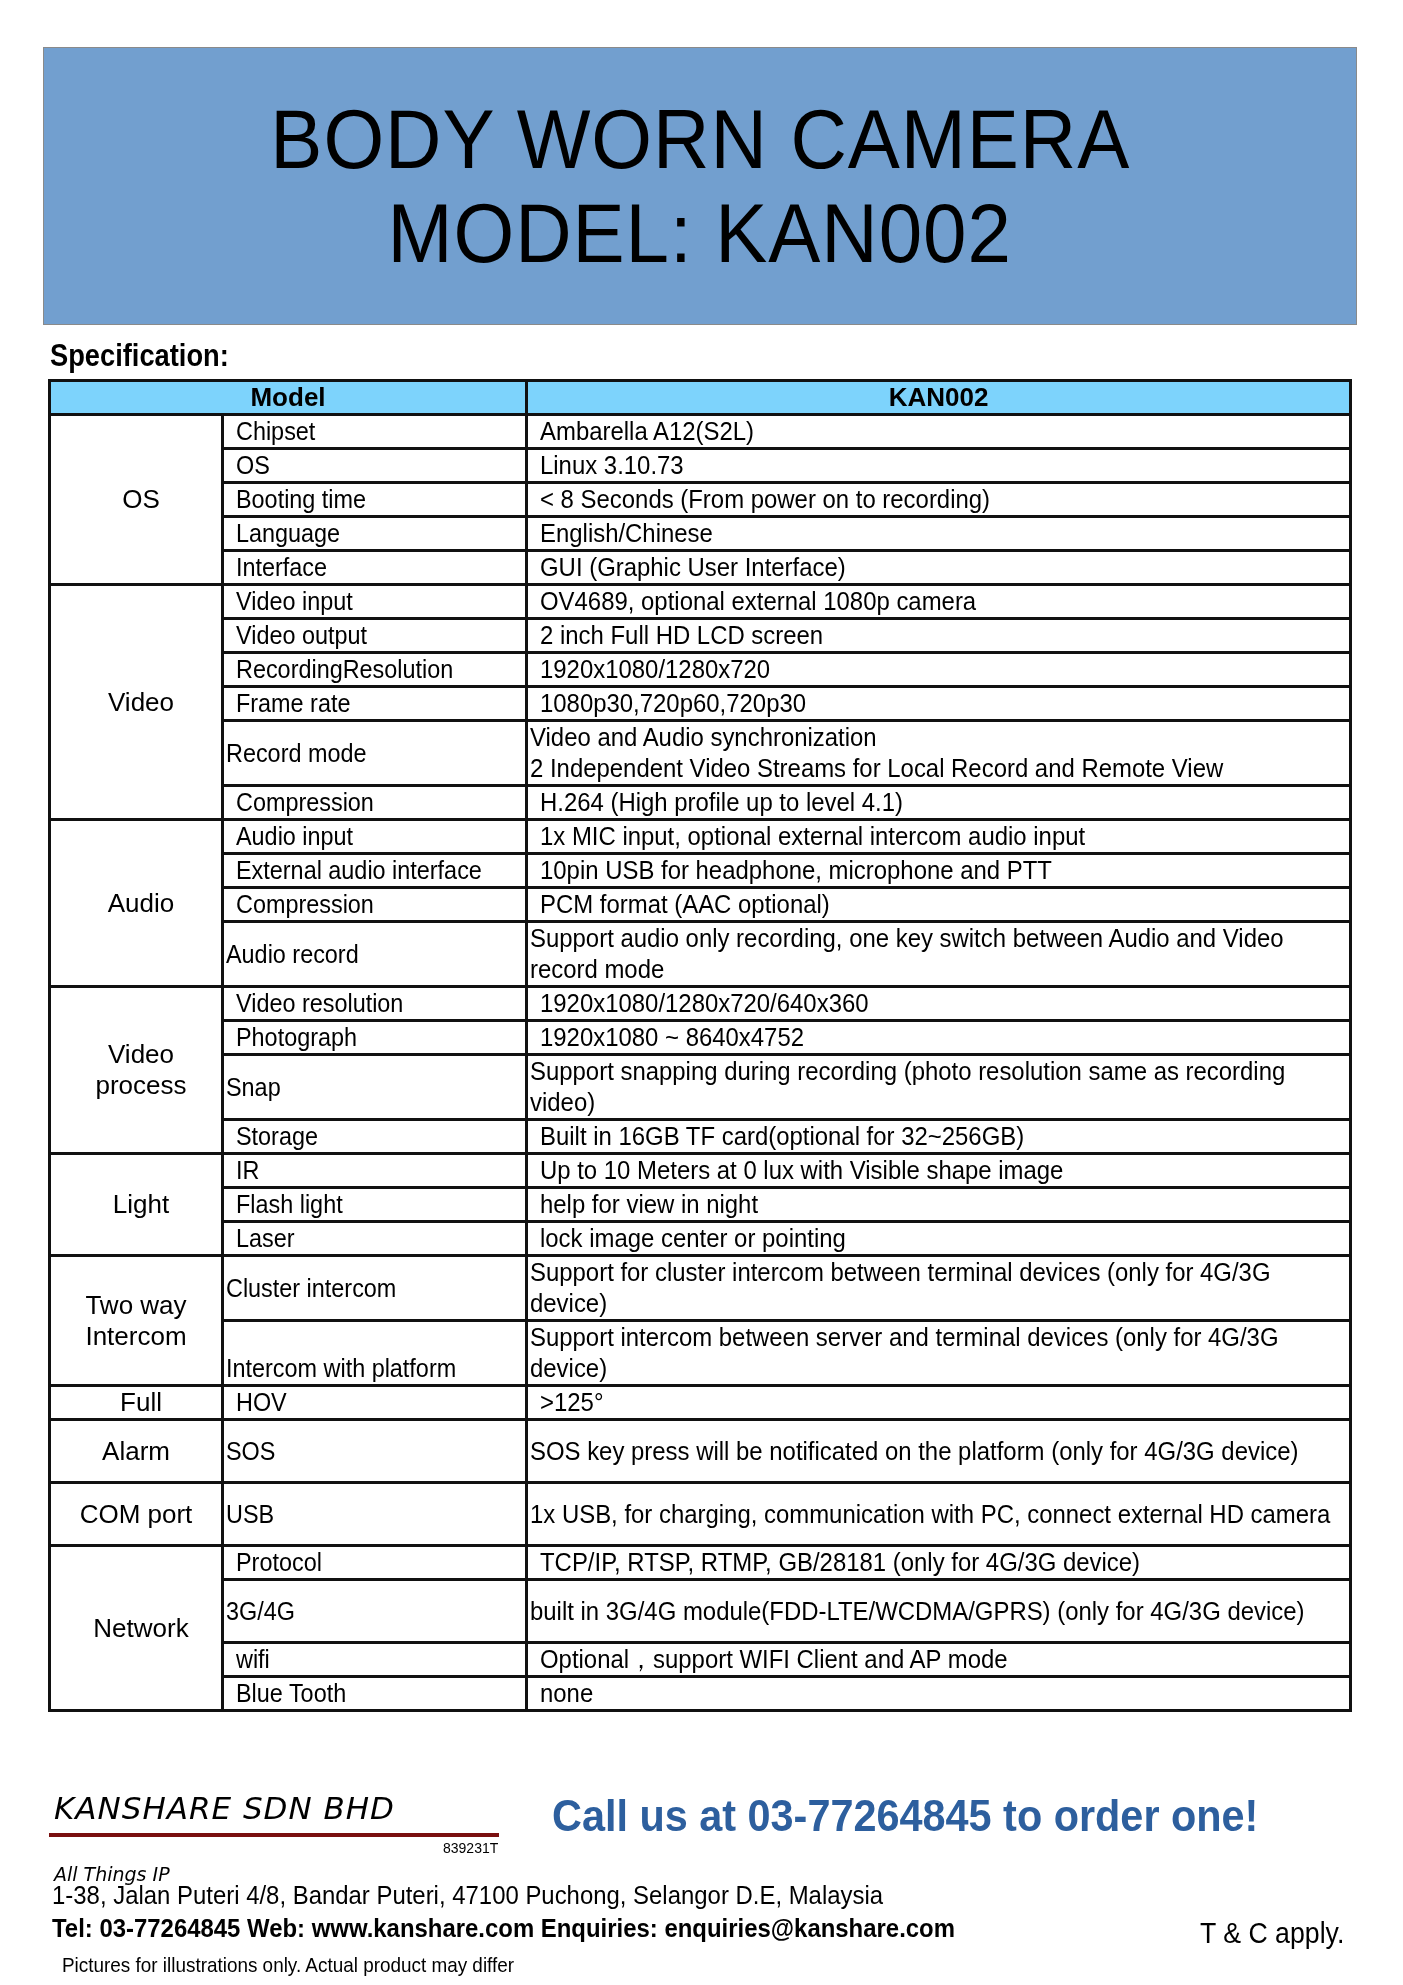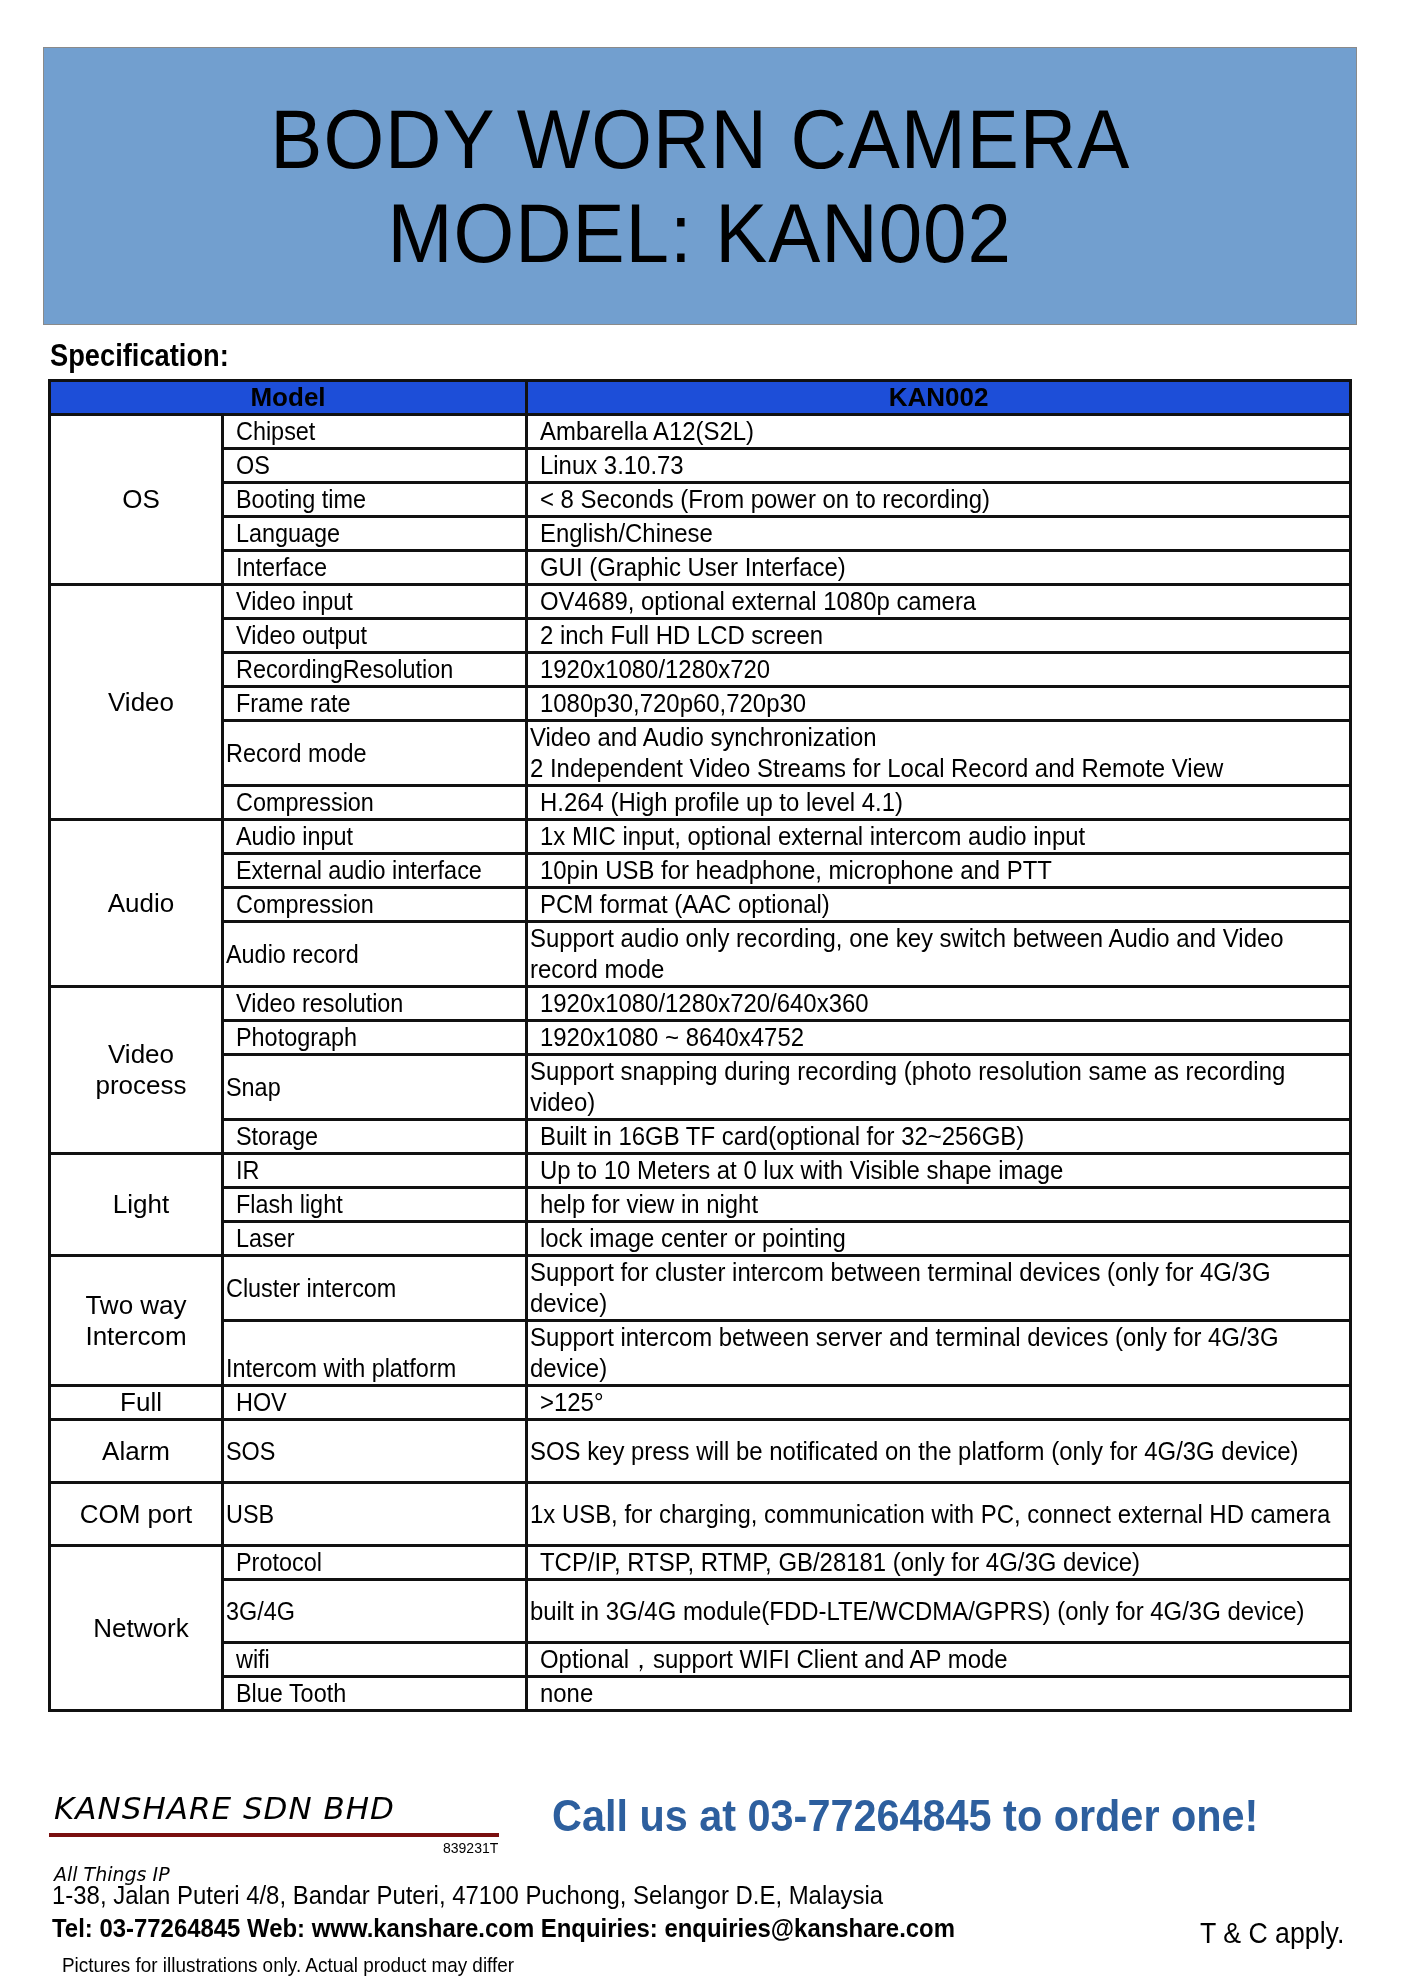--- a/index.html
+++ b/index.html
@@ -10,21 +10,21 @@
             display: flex; flex-direction: column; align-items: center; justify-content: center; }
   .banner .line { font-size: 84px; line-height: 94px; letter-spacing: 1px; transform: scaleX(0.93); }
   .spec-label { position: absolute; left: 50px; top: 338px; font-size: 31px; font-weight: bold;
                 transform: scaleX(0.88); transform-origin: left; }
   table.spec { position: absolute; left: 48px; top: 379px; width: 1304px;
                border-collapse: collapse; table-layout: fixed; font-size: 26px; }
   table.spec col.c1 { width: 173px; }
   table.spec col.c2 { width: 304px; }
   table.spec td, table.spec th { border: 3px solid #111; padding: 0 2px; vertical-align: middle;
                line-height: 31px; white-space: nowrap; overflow: hidden; }
-  table.spec th { background: #1d4ed8; height: 31px; font-weight: bold; font-size: 26px; }
+  table.spec th { background: #7dd3fc; height: 31px; font-weight: bold; font-size: 26px; }
   table.spec td.cat { text-align: center; white-space: normal; line-height: 31px; }
   table.spec td.val { white-space: normal; margin-left: 32px; }
   table.spec tr.r1 td { height: 29px; padding-left: 12px; }
   table.spec tr.r2 td { height: 60px; }
   .narrow { display: inline-block; transform: scaleX(0.9); transform-origin: left; white-space: nowrap; }
   .company { position: absolute; left: 54px; top: 1790px; font-family: "DejaVu Sans", sans-serif;
              font-size: 31px; letter-spacing: 1px; font-style: italic; }
   .regno { position: absolute; left: 443px; top: 1808px; font-size: 14px; margin-top: 32px; }
   .underline { position: absolute; left: 49px; top: 1833px; width: 450px; height: 4px; background: #7a1010; }
   .tagline { position: absolute; left: 54px; top: 1843px; font-family: "DejaVu Sans", sans-serif;

